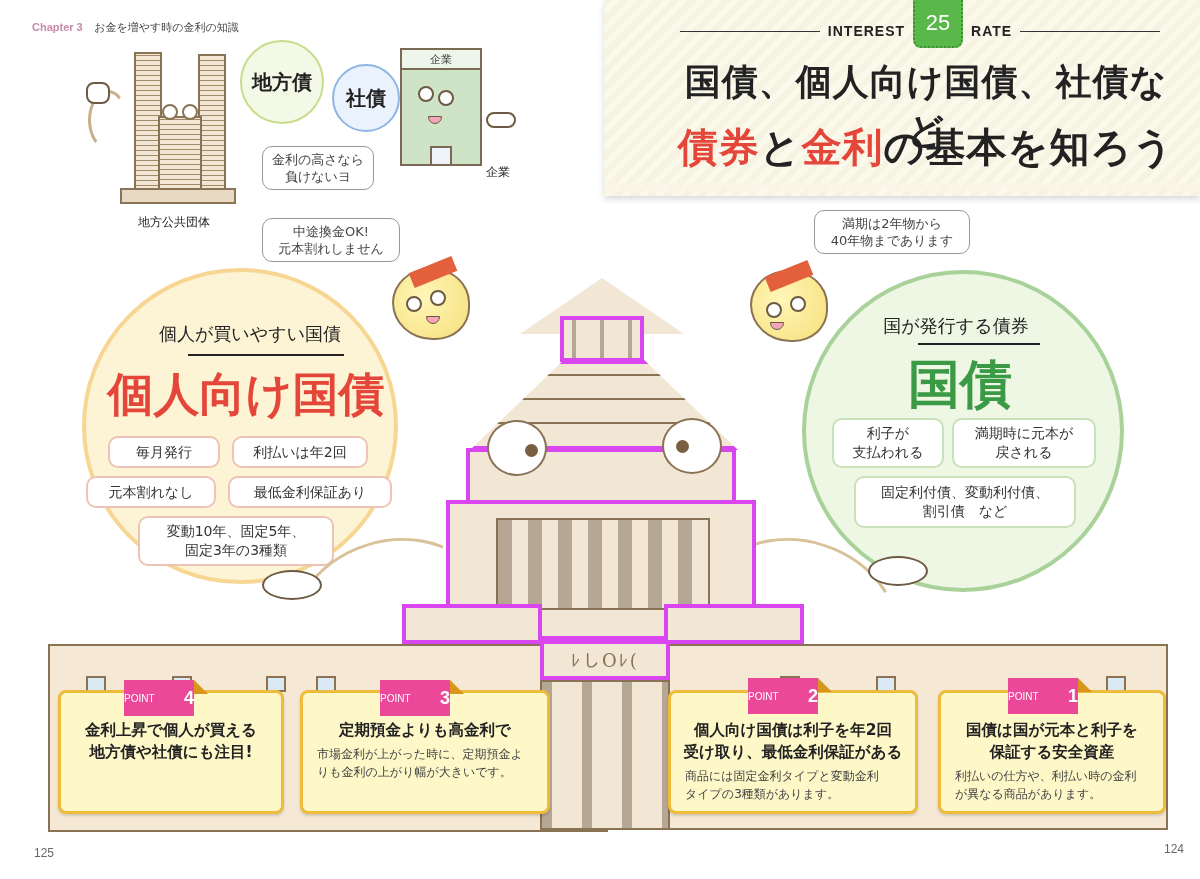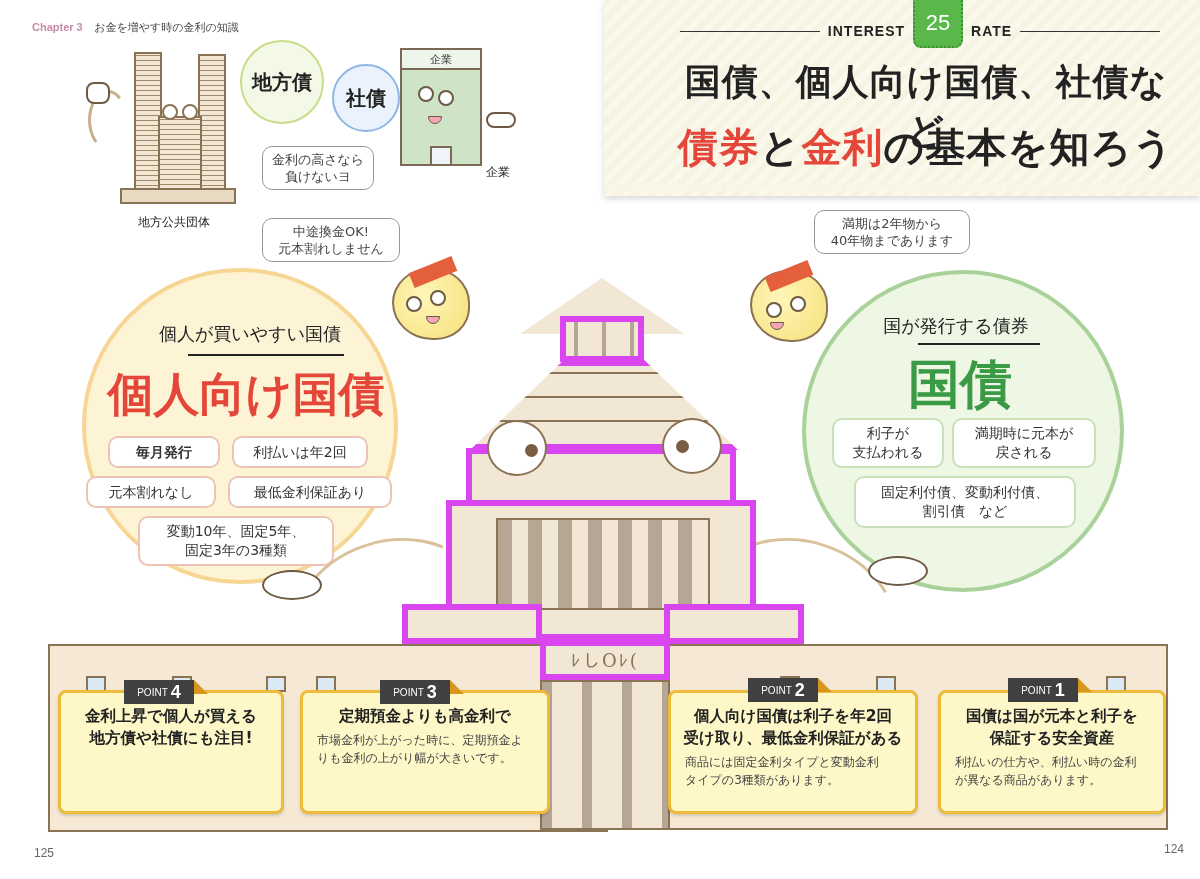--- a/index.html
+++ b/index.html
@@ -58,44 +58,44 @@
   .circle-sub-line { height: 1.5px; background: #222; }
   .kojin-title { left: 86px; top: 364px; width: 320px; font-size: 46px; font-weight: bold; color: #e4463a; text-align: center; letter-spacing: 0px; white-space: nowrap; }
   .kokusai-title { left: 860px; top: 350px; width: 200px; font-size: 52px; font-weight: bold; color: #3a9a45; text-align: center; }
 
   .chip { background: #fff; border-radius: 10px; font-size: 14px; color: #333; text-align: center; display: flex; align-items: center; justify-content: center; line-height: 19px; }
   .chip-pink { border: 2px solid #eec3b5; }
   .chip-green { border: 2px solid #c8e1b9; }
 
   
   .diet-pyr { left: 520px; top: 278px; width: 0; height: 0; border-left: 82px solid transparent; border-right: 82px solid transparent; border-bottom: 56px solid #f2e6d4; }
-  .diet-part { background: #f2e6d4; border: 6px solid #d946ef; }
+  .diet-part { background: #f2e6d4; border: 4px solid #d946ef; }
   .diet-stripes { background: repeating-linear-gradient(90deg, #b6a694 0 14px, #f2e6d4 14px 30px); border: 2px solid #8a7254; }
   .eye { background: #fff; border: 2px solid #8a7254; border-radius: 50%; }
   .pupil { width: 13px; height: 13px; border-radius: 50%; background: #7a5e42; }
   .ornament { font-size: 18px; color: #8a7254; font-family: "DejaVu Serif", serif; letter-spacing: 2px; }
 
   .base-wing { background: #f5e9d6; border: 2px solid #8a7254; }
   .window { width: 20px; height: 16px; background: #dbe9f5; border: 2px solid #8a7254; }
 
   
   .mascot { width: 78px; height: 72px; background: radial-gradient(circle at 40% 40%, #fff6b8, #f6e07a); border: 2px solid #8a7254; border-radius: 50% 50% 46% 54%; }
   .mascot-arrow { width: 46px; height: 16px; background: #e4603d; transform: rotate(-22deg); }
   .m-eye { width: 16px; height: 16px; background: #fff; border: 2px solid #6d5a44; border-radius: 50%; }
   .m-mouth { width: 14px; height: 8px; background: #f4a5b8; border: 1.5px solid #6d5a44; border-radius: 0 0 10px 10px; }
 
   
   .arm { border: 3px solid #c8b08a; border-radius: 50%; background: transparent; }
 
   
   .point-card { background: #fef7c8; border: 3px solid #efbb3a; border-radius: 8px; text-align: center; box-shadow: 0 2px 3px rgba(0,0,0,0.15); }
-  .point-tab { background: #404040; color: #fff; font-family: "Liberation Sans", sans-serif; font-size: 10px; height: 24px; display: flex; align-items: center; justify-content: center; gap: 3px; }
+  .point-tab { background: #ec4899; color: #fff; font-family: "Liberation Sans", sans-serif; font-size: 10px; height: 36px; display: flex; align-items: center; justify-content: space-between; gap: 3px; }
   .point-tab b { font-size: 18px; }
   .point-fold { width: 0; height: 0; border-left: 14px solid #d8961c; border-top: 14px solid transparent; }
-  .point-heading { font-size: 15.5px; font-weight: bold; color: #222; line-height: 22px; margin-top: 12px; }
+  .point-heading { font-size: 15.5px; font-weight: bold; color: #222; line-height: 22px; margin-top: 26px; }
   .point-body { font-size: 12px; color: #444; line-height: 18px; margin-top: 4px; text-align: left; padding: 0 14px; }
 
   .page-num { font-size: 12px; color: #666; font-family: "Liberation Sans", sans-serif; }
 </style>
 </head>
 <body>
 
 <div class="abs chapter">
   <span class="ch-no">Chapter 3</span>
   <span>お金を増やす時の金利の知識</span>
@@ -154,21 +154,21 @@
   <div class="abs m-eye" style="left:26px; top:56px;"></div>
   <div class="abs m-eye" style="left:50px; top:50px;"></div>
   <div class="abs m-mouth" style="left:46px; top:76px;"></div>
 </div>
 
 <div class="abs big-circle kojin-circle"></div>
 <div class="abs circle-sub" style="left:140px; top:322px; width:220px;">個人が買いやすい国債</div>
 <div class="abs circle-sub-line" style="left:188px; top:354px; width:156px;"></div>
 <div class="abs kojin-title">個人向け国債</div>
 
-<div class="abs chip chip-pink" style="left:108px; top:436px; width:112px; height:32px;font-weight:bold;">毎月発行</div>
+<div class="abs chip chip-pink" style="left:108px; top:436px; width:112px; height:32px;">毎月発行</div>
 <div class="abs chip chip-pink" style="left:232px; top:436px; width:136px; height:32px;">利払いは年2回</div>
 <div class="abs chip chip-pink" style="left:86px; top:476px; width:130px; height:32px;">元本割れなし</div>
 <div class="abs chip chip-pink" style="left:228px; top:476px; width:164px; height:32px;">最低金利保証あり</div>
 <div class="abs chip chip-pink" style="left:138px; top:516px; width:196px; height:50px; flex-direction:column;">
   <div>変動10年、固定5年、</div>
   <div>固定3年の3種類</div>
 </div>
 
 <div class="abs speech" style="left:814px; top:210px; width:156px;">
   <div>満期は2年物から</div>

